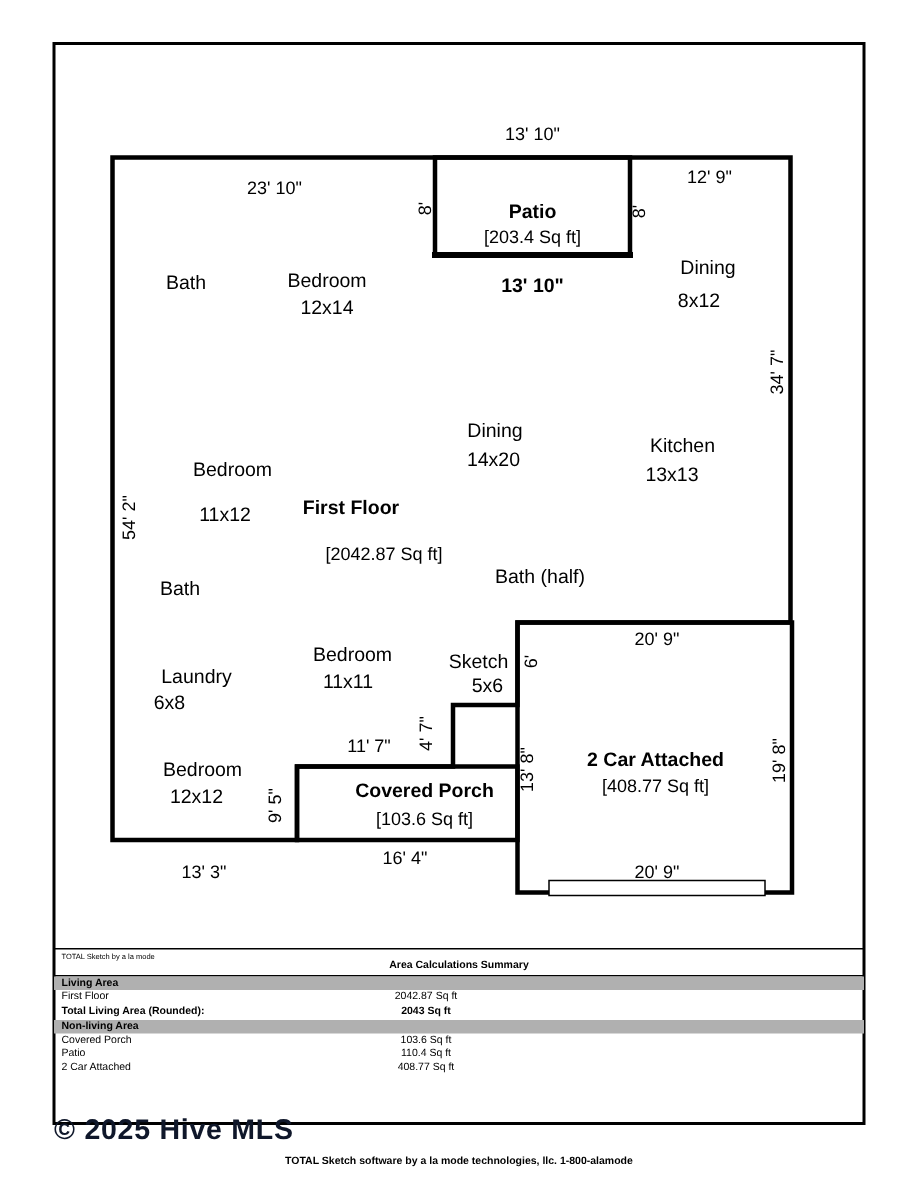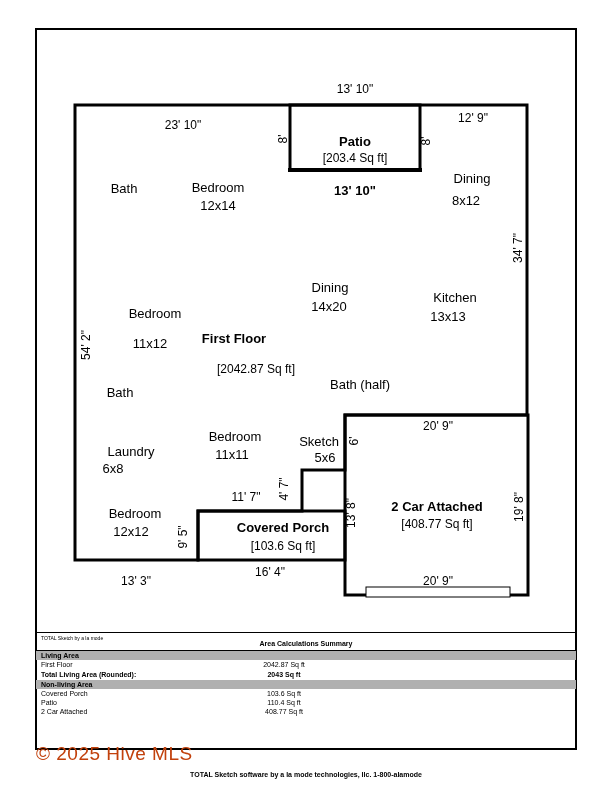--- a/index.html
+++ b/index.html
@@ -10,21 +10,21 @@
   .d{font-size:12px;}
   .b{font-weight:bold;}
   .v{transform:translate(-50%,-50%) rotate(-90deg);}
   .hline{position:absolute;left:36px;width:540px;height:0;border-top:1px solid #000;}
   .trow{position:absolute;left:36px;width:540px;height:9px;font-size:7px;line-height:9px;}
   .trow .rl{position:absolute;left:5px;top:0;}
   .trow .rv{position:absolute;left:178px;width:140px;text-align:center;top:0;}
   .gray{background:#b0b0b0;font-weight:bold;}
   .branding{position:absolute;left:41px;top:635px;font-size:5px;}
   .tbltitle{position:absolute;left:35px;top:640px;width:542px;text-align:center;font-size:7px;font-weight:bold;}
-  .watermark{position:absolute;left:36px;top:743px;font-size:19px;font-weight:normal;color:#c2410c;letter-spacing:0.5px;}
+  .watermark{position:absolute;left:36px;top:743px;font-size:19px;font-weight:bold;color:#0f172a;letter-spacing:0.5px;}
   .software{position:absolute;left:0;top:771px;width:612px;text-align:center;font-size:7px;font-weight:bold;}
 </style>
 </head>
 <body>
 
 <div class="sheet-border"></div>
 
 <svg class="plan" width="612" height="792">
   <polygon points="75,105 527,105 527,415 345,415 345,470 302,470 302,511 198,511 198,560 75,560" fill="none" stroke="#000" stroke-width="3"></polygon>
   <rect x="290" y="105" width="130" height="65" fill="none" stroke="#000" stroke-width="3"></rect>

